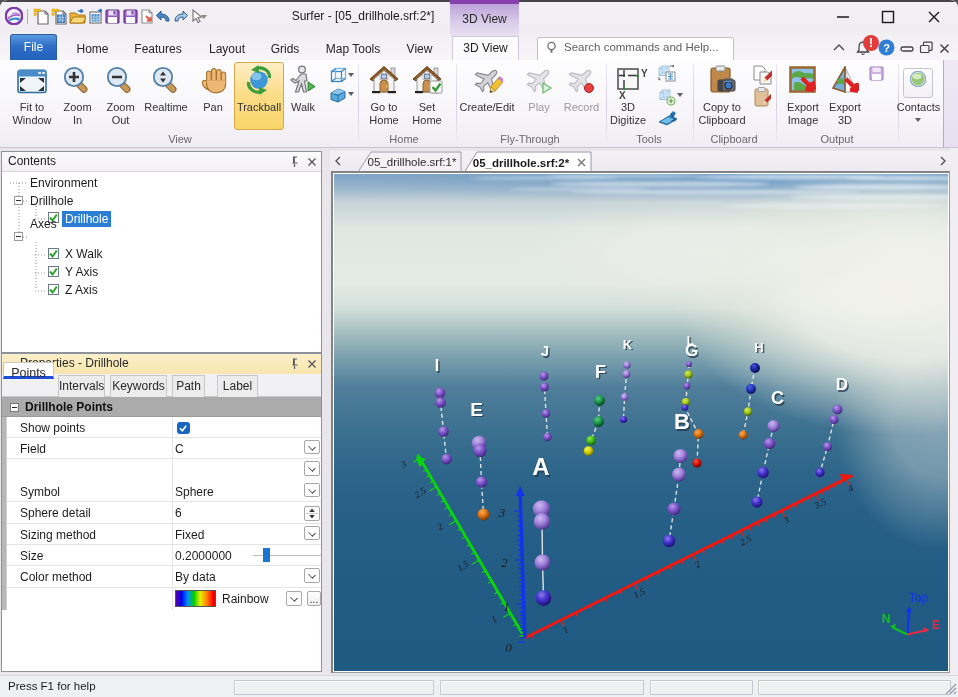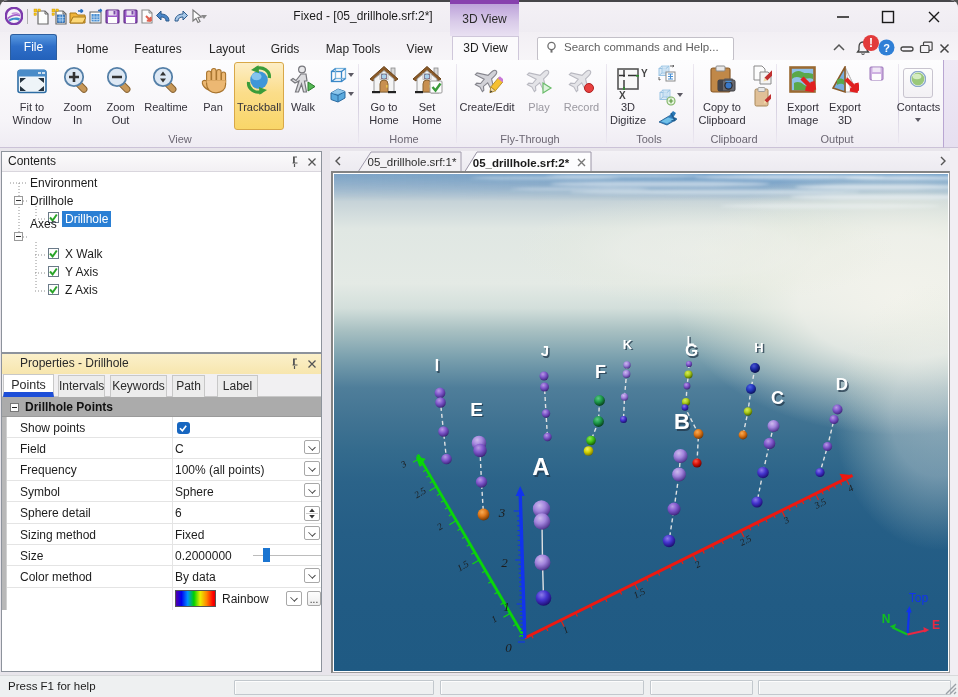--- a/index.html
+++ b/index.html
@@ -28,21 +28,21 @@
 
 #mainbg{left:0;top:148px;width:958px;height:527px;background:#e8e5eb}
 #winR{left:950px;top:148px;width:8px;height:549px;background:#f1eef3}
 
 #cpanel{left:1px;top:151px;width:321px;height:202px;background:#fff;border:1px solid #8d939c}
 #chead{left:0;top:0;width:319px;height:20px;background:linear-gradient(#fcfbfc,#f2f0f3);border-bottom:1px solid #d9d6dd;font-size:12px;color:#1c1c1c;line-height:19px;padding-left:6px}
 #ppanel{left:1px;top:353px;width:321px;height:319px;background:#fff;border:1px solid #8d939c}
 #phead{left:0;top:0;width:319px;height:20px;background:linear-gradient(#fbf0ca,#f7e6ae);font-size:12px;color:#2a2a2a;line-height:19px;padding-left:18px}
 #ptabs{left:0;top:20px;width:319px;height:23px;background:#f1f0f2;border-bottom:1px solid #c8c8c8}
 .ptab{top:21px;height:22px;font-size:12px;color:#2a2a2a;text-align:center;line-height:21px;border:1px solid #c8c8c8;border-bottom:none;background:#ececec}
-.ptab.act{background:#fff;height:23px;top:20px;border-bottom:5px solid #1d4ed8;font-size:12.5px}
+.ptab.act{background:#fff;height:17px;top:8px;border-bottom:3px solid #1d4ed8;font-size:12.5px}
 #pgridhead{left:0;top:43px;width:319px;height:20px;background:#ababab;border-bottom:1px solid #9a9a9a}
 .prow{left:0;width:319px;height:21px;border-bottom:1px solid #e4e4e4}
 .prow .lab{position:absolute;left:18px;top:3.5px;font-size:12px;color:#1c1c1c}
 .prow .val{position:absolute;left:173px;top:3.5px;font-size:12px;color:#1c1c1c}
 .gutter{left:0;width:5px;background:#b8b8b8;border-right:1px solid #d0d0d0}
 .vsep{left:170px;width:1px;background:#e4e4e4}
 .ddbtn{position:absolute;left:302px;top:3px;width:16px;height:14.5px;background:#fff;border:1px solid #a8a8a8;border-radius:2px}
 .chev{position:absolute;left:4px;top:3px;width:6px;height:6px;border-right:1.5px solid #444;border-bottom:1.5px solid #444;transform:rotate(45deg) scale(1,.8);transform-origin:center}
 
 #doctabs{left:330px;top:151px;width:620px;height:21px;background:linear-gradient(#f4f2f6,#eceaf0)}
@@ -120,21 +120,21 @@
         <g transform="scale(-1,1) translate(-17,0)">
           <path d="M14 13 C14 8,10 6,6 6 L6 3 L1.5 7.5 L6 12 L6 9 C9 9,11 10,11 13 Z" fill="#a8c8e8" stroke="#2c5a8c" stroke-width="1"></path>
         </g>
       </svg>
       <svg class="abs" style="left:188px;top:8px" width="17" height="17" viewBox="0 0 17 17">
         <path d="M5 2 L5 13 L8 10.5 L10 14.5 L12 13.5 L10 9.5 L13.5 9 Z" fill="#fdfdfd" stroke="#7a7a7a" stroke-width="1.2"></path>
       </svg>
       <div class="abs" style="left:201px;top:15px">
         <div class="ddarrow" style="border-top-color:#888"></div>
       </div>
-      <div class="abs" id="title-text">Fixed - [05_drillhole.srf:2*]</div>
+      <div class="abs" id="title-text">Surfer - [05_drillhole.srf:2*]</div>
       <svg class="abs" style="left:836px;top:10px" width="14" height="14" viewBox="0 0 14 14">
         <path d="M1 7 h12" stroke="#1a1a1a" stroke-width="1.4"></path>
       </svg>
       <svg class="abs" style="left:881px;top:10px" width="14" height="14" viewBox="0 0 14 14">
         <rect x="1.5" y="1.5" width="11" height="11" fill="none" stroke="#1a1a1a" stroke-width="1.4"></rect>
       </svg>
       <svg class="abs" style="left:927px;top:10px" width="14" height="14" viewBox="0 0 14 14">
         <path d="M2 2 L12 12 M12 2 L2 12" stroke="#1a1a1a" stroke-width="1.4"></path>
       </svg>
     </div>
@@ -511,24 +511,20 @@
         <div class="abs" style="left:8px;top:6px;width:9px;height:9px;background:#fcfcfc;border:1px solid #777"></div>
         <div class="abs" style="left:10px;top:10px;width:5px;height:1px;background:#222"></div>
         <div class="abs" style="left:23px;top:3px;font-size:12px;font-weight:bold;color:#111">Drillhole Points</div>
       </div>
       <div class="abs vsep" style="top:63.0px;height:21.4px"></div>
       <div class="abs prow" style="top:84.4px">
         <div class="lab">Field</div>
         <div class="val">C</div>
       </div>
       <div class="abs vsep" style="top:84.4px;height:21.4px"></div>
-      <div class="abs prow" style="top:105.8px">
-        <div class="lab">Frequency</div>
-        <div class="val">100% (all points)</div>
-      </div>
       <div class="abs vsep" style="top:105.8px;height:21.4px"></div>
       <div class="abs prow" style="top:127.2px">
         <div class="lab">Symbol</div>
         <div class="val">Sphere</div>
       </div>
       <div class="abs vsep" style="top:127.2px;height:21.4px"></div>
       <div class="abs prow" style="top:148.6px">
         <div class="lab">Sphere detail</div>
         <div class="val">6</div>
       </div>

